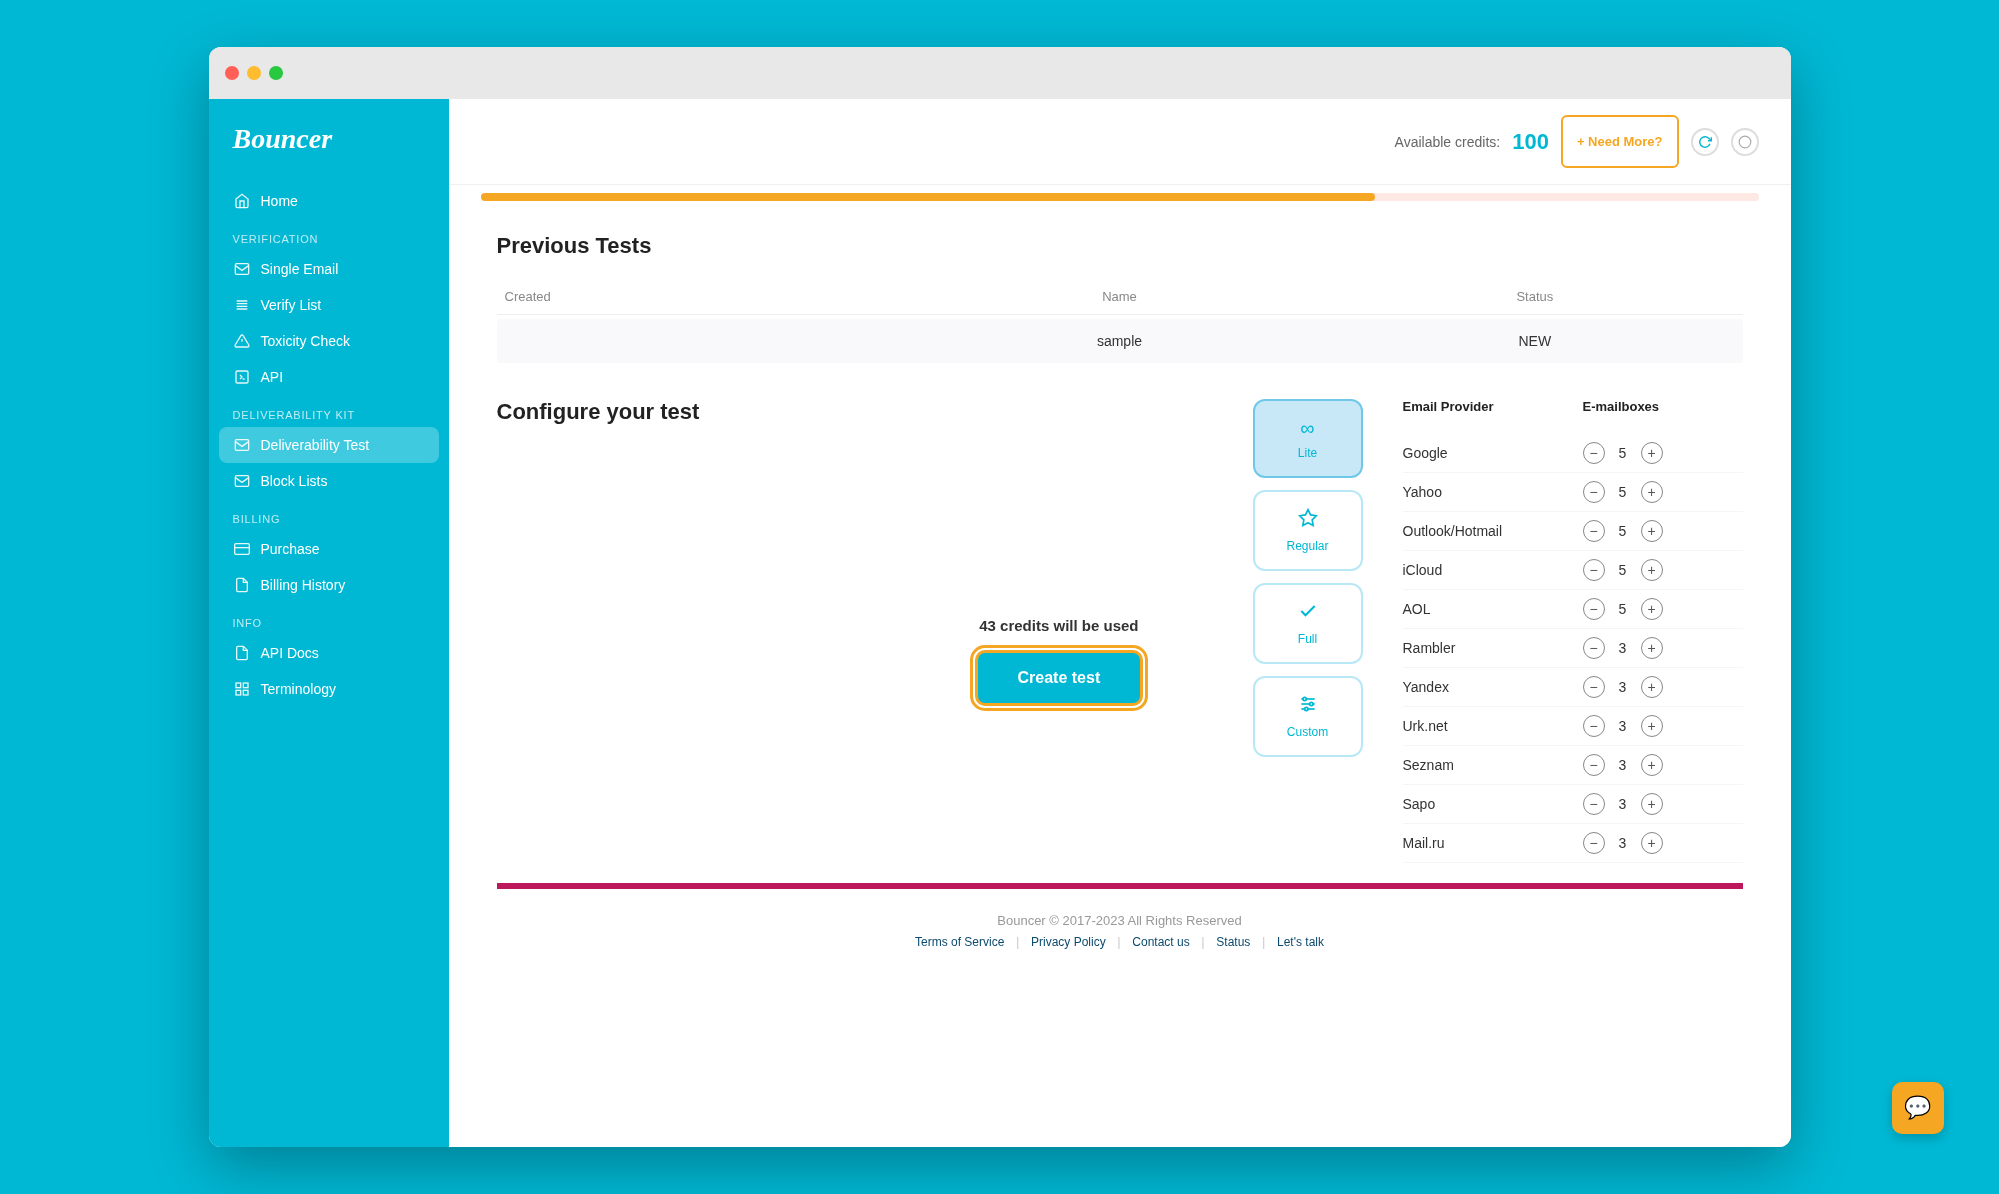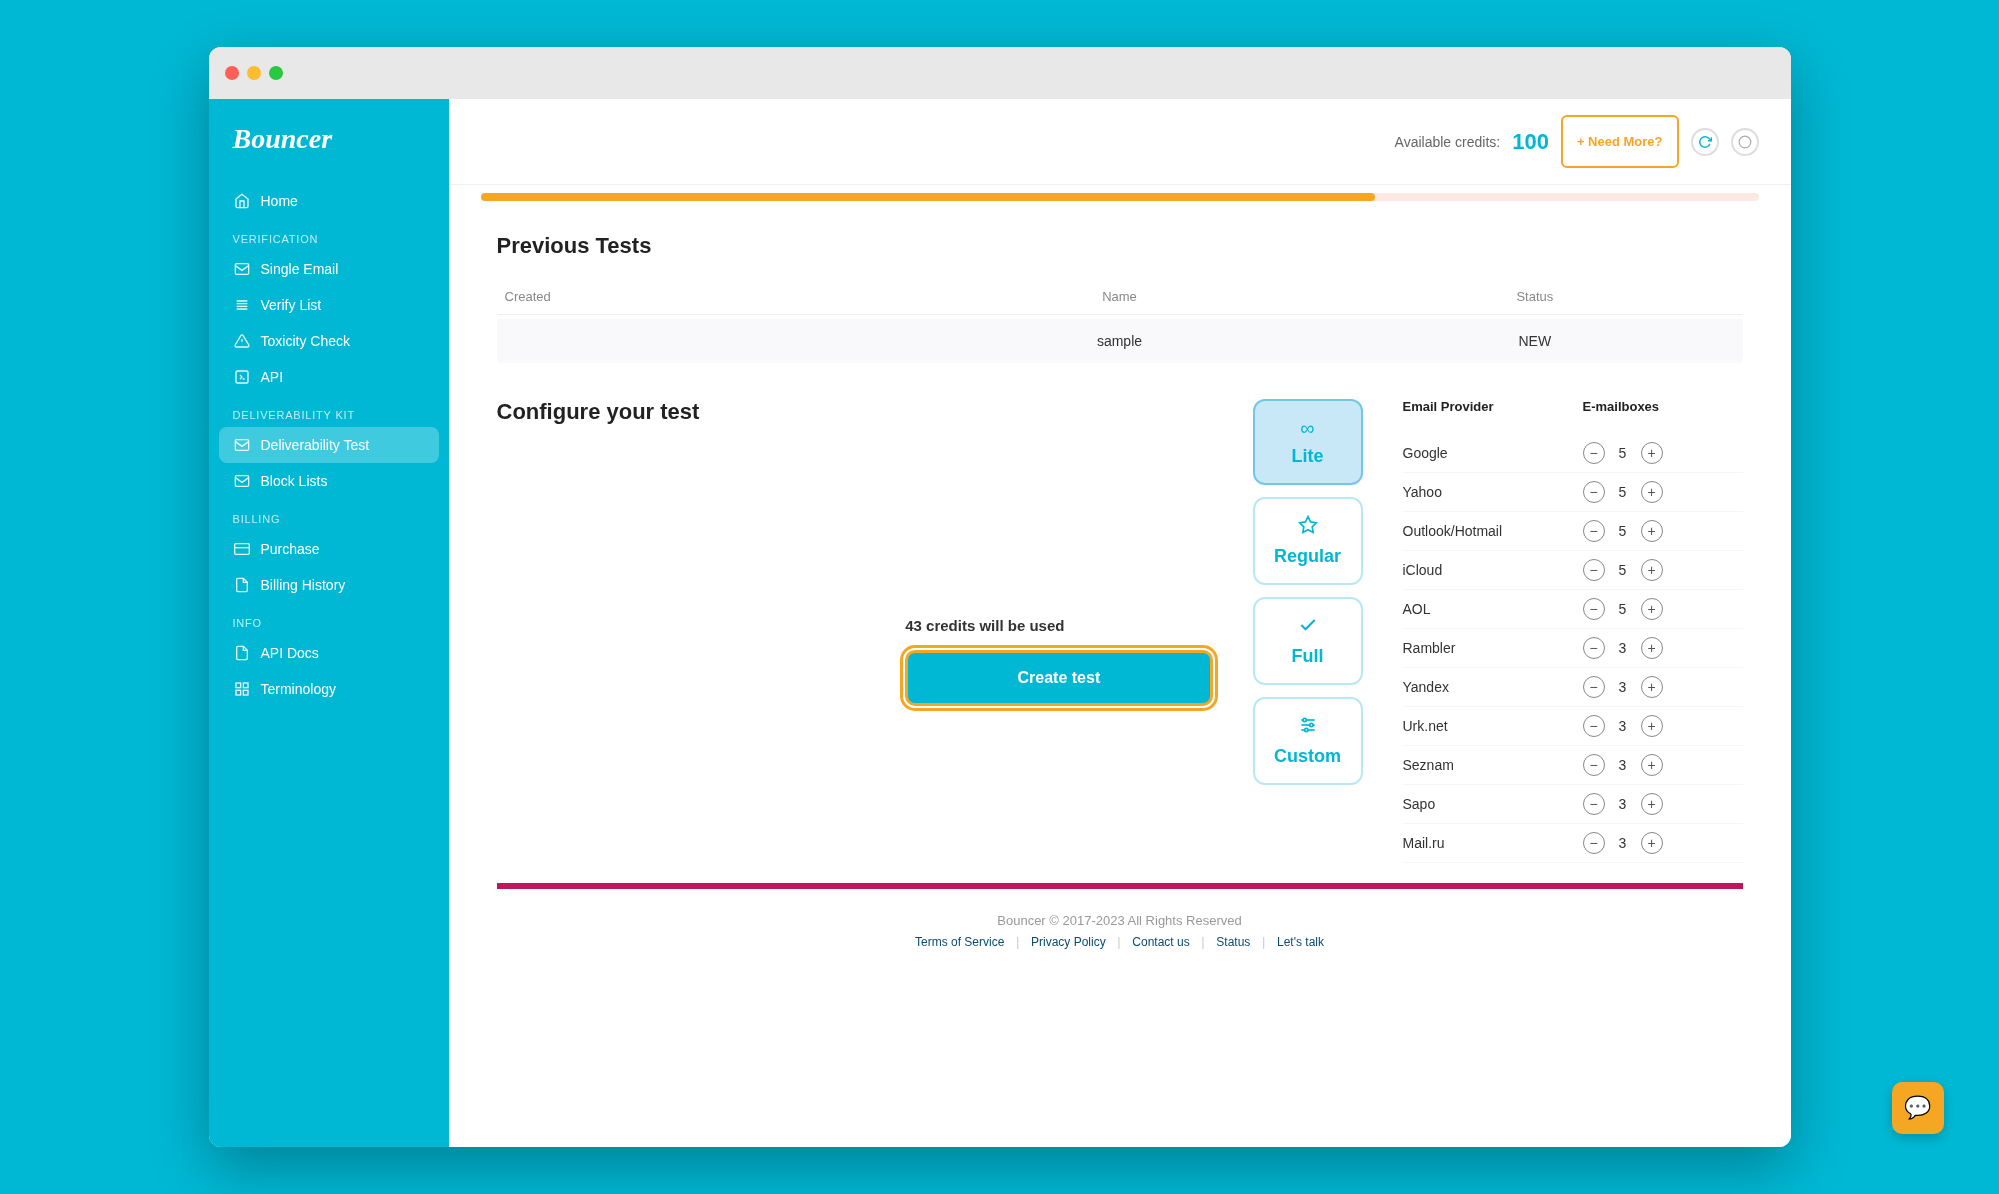--- a/index.html
+++ b/index.html
@@ -192,20 +192,21 @@
     .cell-center { text-align: center; }
     
     .configure-section {
       display: flex;
       gap: 40px;
     }
     .configure-left {
       flex: 1;
       display: flex;
       flex-direction: column;
+      align-items: center;
       justify-content: center;
       padding-top: 60px;
     }
     .credits-info {
       font-size: 15px;
       font-weight: 600;
       color: #333;
       margin-bottom: 16px;
     }
     .create-test-btn {
@@ -240,23 +241,23 @@
     }
     .plan-card.selected {
       background: #c8e8f8;
       border-color: #70c8e8;
     }
     .plan-card-icon {
       font-size: 20px;
       color: #00b8d4;
     }
     .plan-card-label {
-      font-size: 18px;
+      font-size: 12px;
       color: #00b8d4;
-      font-weight: 700;
+      font-weight: 400;
     }
     .configure-right {
       flex: 1;
       min-width: 340px;
     }
     .provider-header {
       display: grid;
       grid-template-columns: 1fr 160px;
       margin-bottom: 12px;
       padding-bottom: 8px;

